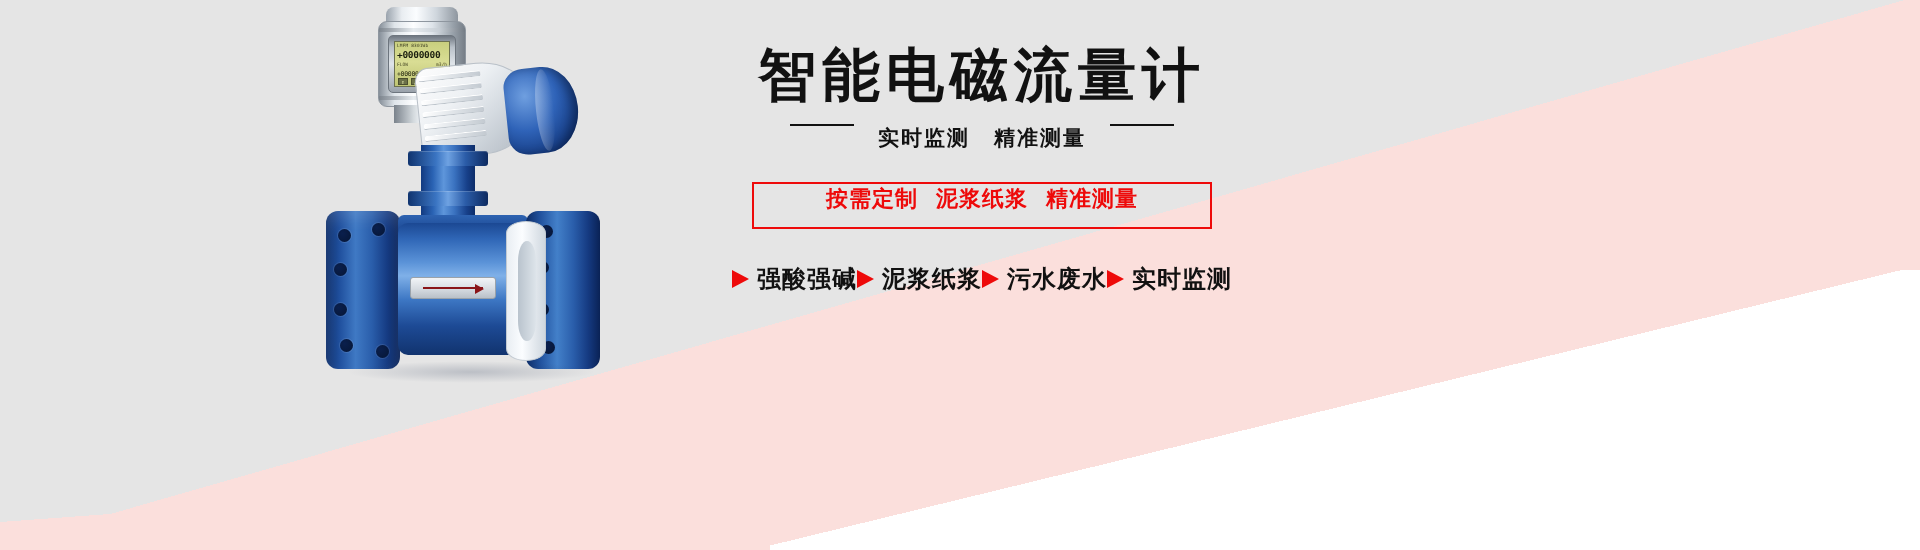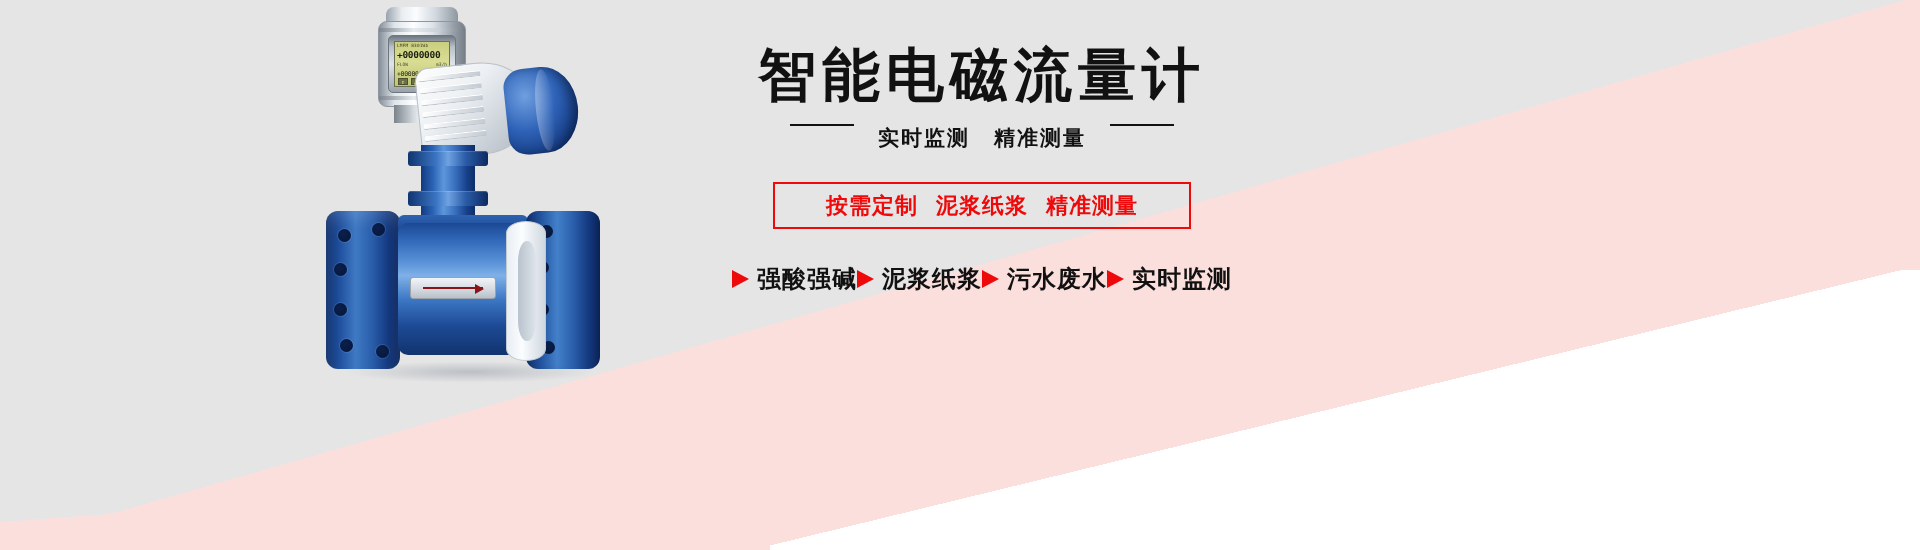--- a/index.html
+++ b/index.html
@@ -247,23 +247,23 @@
     margin-top:14px; gap:24px;
   }
   .sub-rule{ width:64px; height:2px; background:#111111; }
   .subtitle{
     font-size:21px; font-weight:bold; color:#111111; letter-spacing:2px;
     white-space:nowrap;
   }
 
   .redbox{
     margin:30px auto 0;
-    width:418px; height:47px;
+    width:460px; height:47px;
     border:2px solid #ee0a0a;
-    display:flex; align-items:center; justify-content:center;
+    display:flex; align-items:flex-start; justify-content:center;
   }
   .redbox-text{
     font-size:22px; font-weight:bold; color:#ee0a0a; letter-spacing:1px;
     white-space:nowrap;
   }
 
   .features{
     margin-top:34px;
     display:flex; align-items:center; justify-content:center;
     white-space:nowrap;

